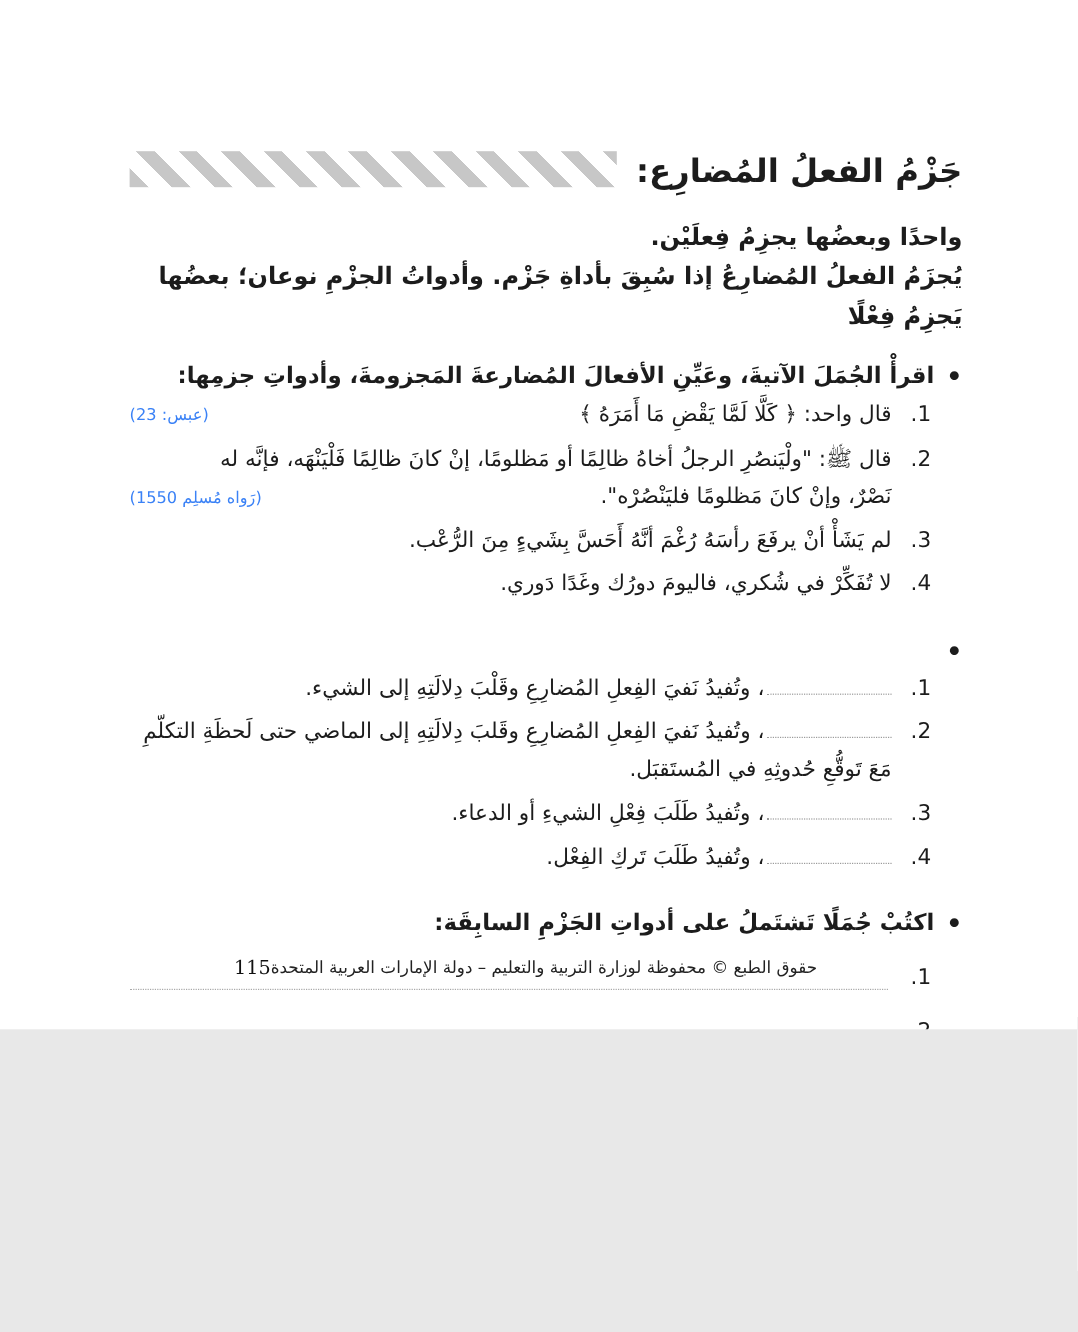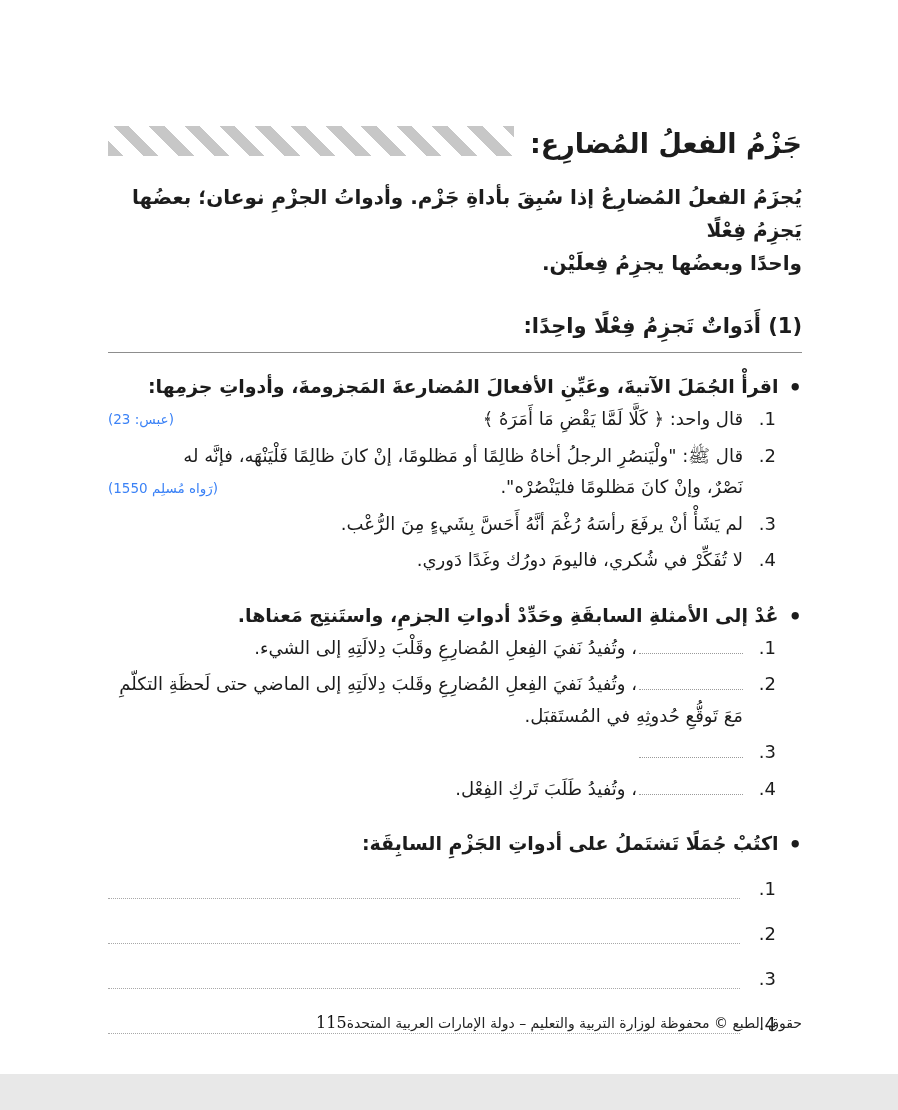--- a/index.html
+++ b/index.html
@@ -1,18 +1,18 @@
 <!DOCTYPE html>
 <html lang="ar"><head>
 <meta charset="utf-8">
 <style>
   * { margin:0; padding:0; box-sizing:border-box; }
   html,body { background:#e8e8e8; }
   .page {
-    width:898px; height:1074px; margin:0 auto; position:relative;
+    width:898px; height:858px; margin:0 auto; position:relative;
     background:#ffffff; color:#1c1c1c; direction:rtl;
     font-family:"DejaVu Sans", sans-serif; overflow:hidden;
   }
   .content { position:absolute; top:126px; right:96px; left:108px; }
 
   
   .title-row { display:flex; align-items:flex-end; gap:16px; }
   .page-title { font-size:27px; font-weight:bold; white-space:nowrap; letter-spacing:.2px; }
   .hatch {
     flex:1; height:30px; margin-bottom:3px;
@@ -42,43 +42,42 @@
   .blank {
     display:inline-block; width:104px; height:.95em; vertical-align:baseline;
     border-bottom:1.6px dotted #9a9a9a; margin-left:2px;
   }
 
   .answers { margin-top:10px; padding-right:26px; font-size:18px; }
   .answer-row { display:flex; gap:12px; align-items:flex-end; margin-top:24px; }
   .answer-line { flex:1; height:1.15em; border-bottom:1.6px dotted #a8a8a8; }
 
   .footer {
-    position:absolute; bottom:42px; left:94px; right:96px;
-    display:flex; direction:ltr; justify-content:flex-end; align-items:center;
+    position:absolute; bottom:42px; left:94px; right:116px;
+    display:flex; direction:ltr; justify-content:center; align-items:center;
   }
   .page-number { font-size:16px; color:#111; font-family:"DejaVu Serif", serif; }
   .copyright { direction:rtl; font-size:14px; color:#222; }
 </style>
 </head>
 <body>
 
 <div class="page">
   <div class="content">
 
     <div class="title-row">
       <h1 class="page-title">جَزْمُ الفعلُ المُضارِع:</h1>
       <div class="hatch"></div>
     </div>
 
     <div class="intro">
+      <div>واحدًا وبعضُها يجزِمُ فِعلَيْن.</div>
       <div>يُجزَمُ الفعلُ المُضارِعُ إذا سُبِقَ بأداةِ جَزْم. وأدواتُ الجزْمِ نوعان؛ بعضُها يَجزِمُ فِعْلًا</div>
-      <div>واحدًا وبعضُها يجزِمُ فِعلَيْن.</div>
     </div>
 
-    <h2 class="section-heading">(1) أَدَواتٌ تَجزِمُ فِعْلًا واحِدًا:</h2>
 
     <div class="prompt-row first">
       <span class="bullet">•</span>
       <span>اقرأْ الجُمَلَ الآتيةَ، وعَيِّنِ الأفعالَ المُضارعةَ المَجزومةَ، وأدواتِ جزمِها:</span>
     </div>
     <div class="list">
 
       <div class="list-row">
         <span class="num">1.</span>
         <div class="item-body">
@@ -108,42 +107,41 @@
       <div class="list-row">
         <span class="num">4.</span>
         <div class="item-body">
           <span>لا تُفَكِّرْ في شُكري، فاليومَ دورُك وغَدًا دَوري.</span>
         </div>
       </div>
     </div>
 
     <div class="prompt-row later">
       <span class="bullet">•</span>
-      <span>عُدْ إلى الأمثلةِ السابقَةِ وحَدِّدْ أدواتِ الجزمِ، واستَنتِج مَعناها.</span>
     </div>
     <div class="list">
 
       <div class="list-row">
         <span class="num">1.</span>
         <div class="item-body">
           <span class="blank"></span><span>، وتُفيدُ نَفيَ الفِعلِ المُضارِعِ وقَلْبَ دِلالَتِهِ إلى الشيء.</span>
         </div>
       </div>
 
       <div class="list-row">
         <span class="num">2.</span>
         <div class="item-body">
           <span class="blank"></span><span>، وتُفيدُ نَفيَ الفِعلِ المُضارِعِ وقَلبَ دِلالَتِهِ إلى الماضي حتى لَحظَةِ التكلّمِ مَعَ تَوقُّعِ حُدوثِهِ في المُستَقبَل.</span>
         </div>
       </div>
 
       <div class="list-row">
         <span class="num">3.</span>
         <div class="item-body">
-          <span class="blank"></span>
+          <span class="blank"></span><span>، وتُفيدُ طَلَبَ فِعْلِ الشيءِ أو الدعاء.</span>
         </div>
       </div>
 
       <div class="list-row">
         <span class="num">4.</span>
         <div class="item-body">
           <span class="blank"></span><span>، وتُفيدُ طَلَبَ تَركِ الفِعْل.</span>
         </div>
       </div>
     </div>

